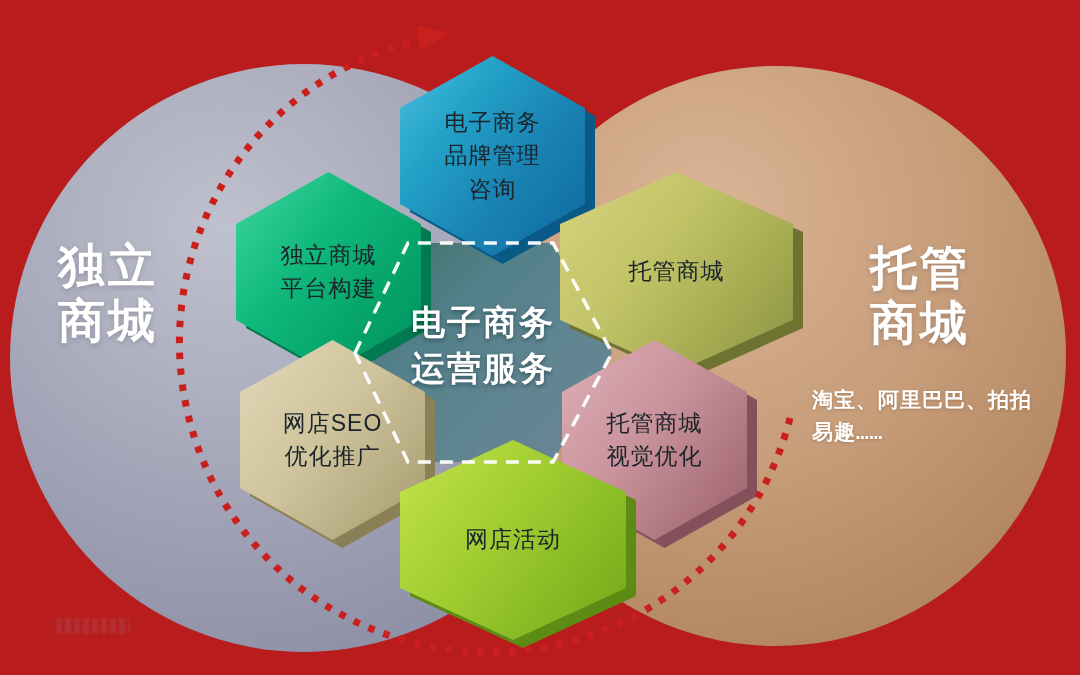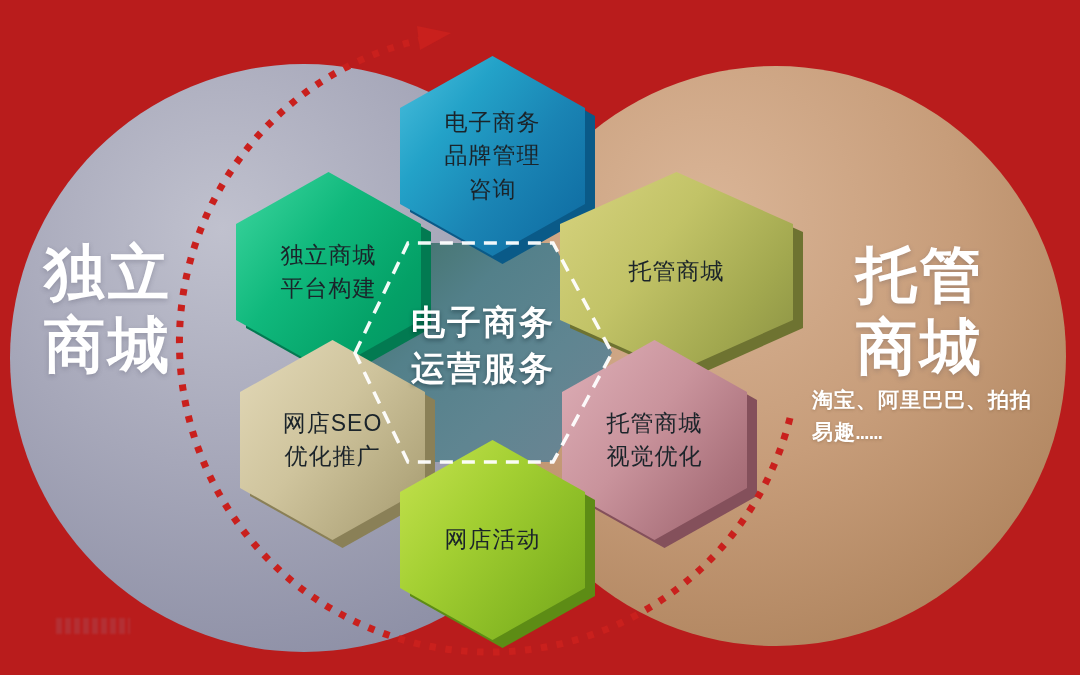--- a/index.html
+++ b/index.html
@@ -41,26 +41,26 @@
   .hex-tl .hex-back{background:#027a51;}
   .hex-tr{left:560px;top:172px;padding-left:48px;}
   .hex-tr .hex-face{background:linear-gradient(128deg,#d7d37f 0%,#c2c367 40%,#a2a84f 75%,#8a9143 100%);}
   .hex-tr .hex-back{background:#6e7331;}
   .hex-bl{left:240px;top:340px;}
   .hex-bl .hex-face{background:linear-gradient(128deg,#e3d9b8 0%,#cfc49d 45%,#b4a97f 80%,#a1966c 100%);}
   .hex-bl .hex-back{background:#8a8057;}
   .hex-br{left:562px;top:340px;}
   .hex-br .hex-face{background:linear-gradient(128deg,#deafb7 0%,#c9939c 45%,#ab727c 80%,#9c616c 100%);}
   .hex-br .hex-back{background:#84505b;}
-  .hex-b{left:400px;top:440px;}
+  .hex-b{left:400px;top:440px;padding-left:41px;}
   .hex-b .hex-face{background:linear-gradient(128deg,#c6e350 0%,#a3cf32 40%,#86b823 75%,#74a41c 100%);}
   .hex-b .hex-back{background:#5d8c15;}
   
   .circle-label{
-    position:absolute;z-index:4;color:#ffffff;font-weight:bold;font-size:61px;
+    position:absolute;z-index:4;color:#ffffff;font-weight:bold;font-size:47px;
     line-height:1.18;letter-spacing:3px;text-align:center;width:150px;
     text-shadow:0 2px 5px rgba(60,60,80,.25);
   }
   .circle-label span{display:block;}
   .label-left{left:33px;top:238px;}
   .label-right{left:845px;top:240px;}
   .platforms{
     position:absolute;left:812px;top:386px;width:240px;z-index:4;
     color:#ffffff;font-weight:bold;font-size:21px;line-height:1.5;letter-spacing:1px;
     text-shadow:0 1px 3px rgba(90,60,30,.3);

